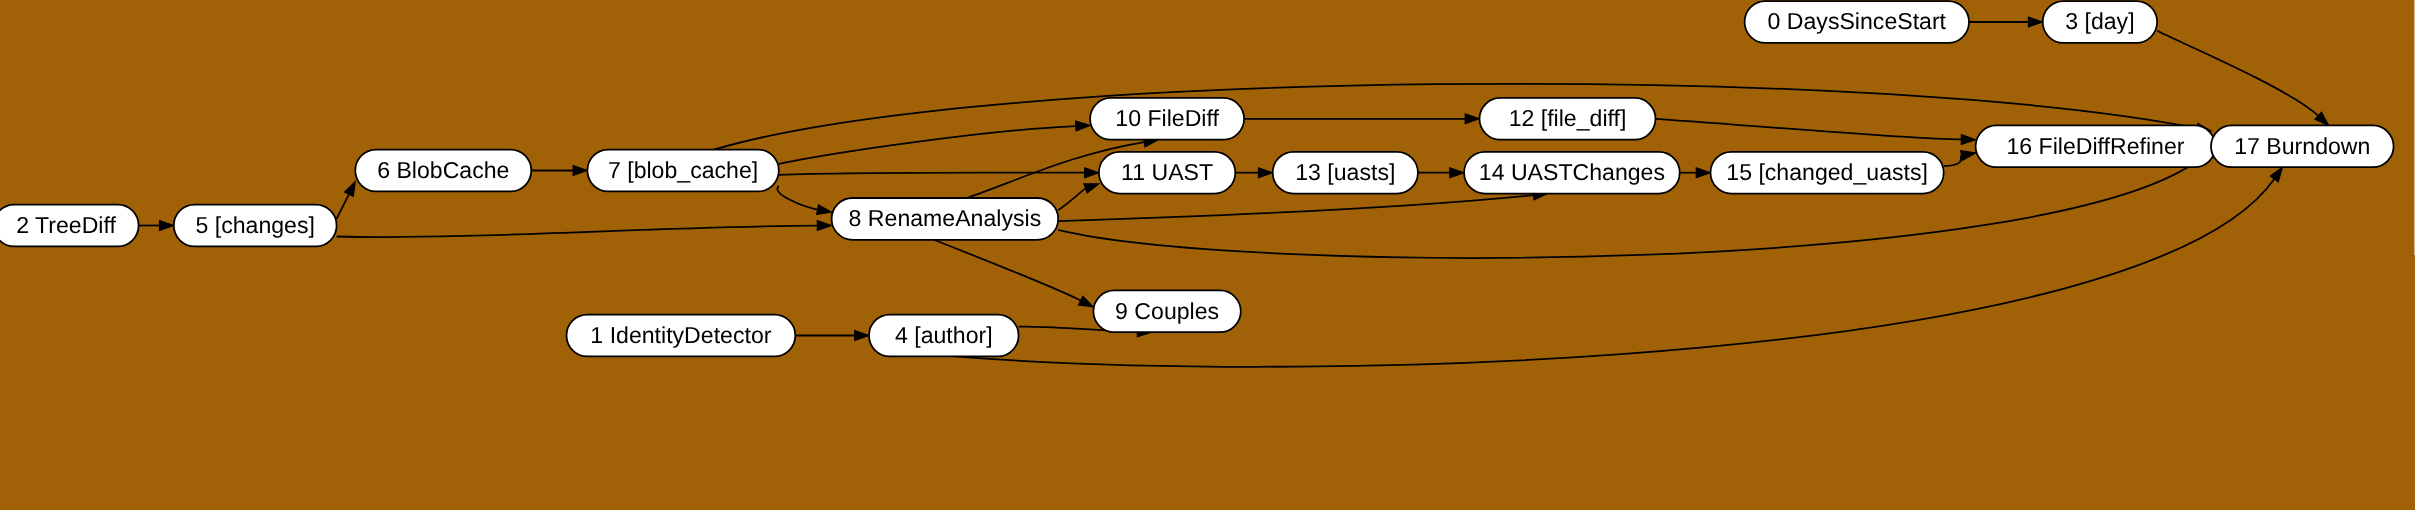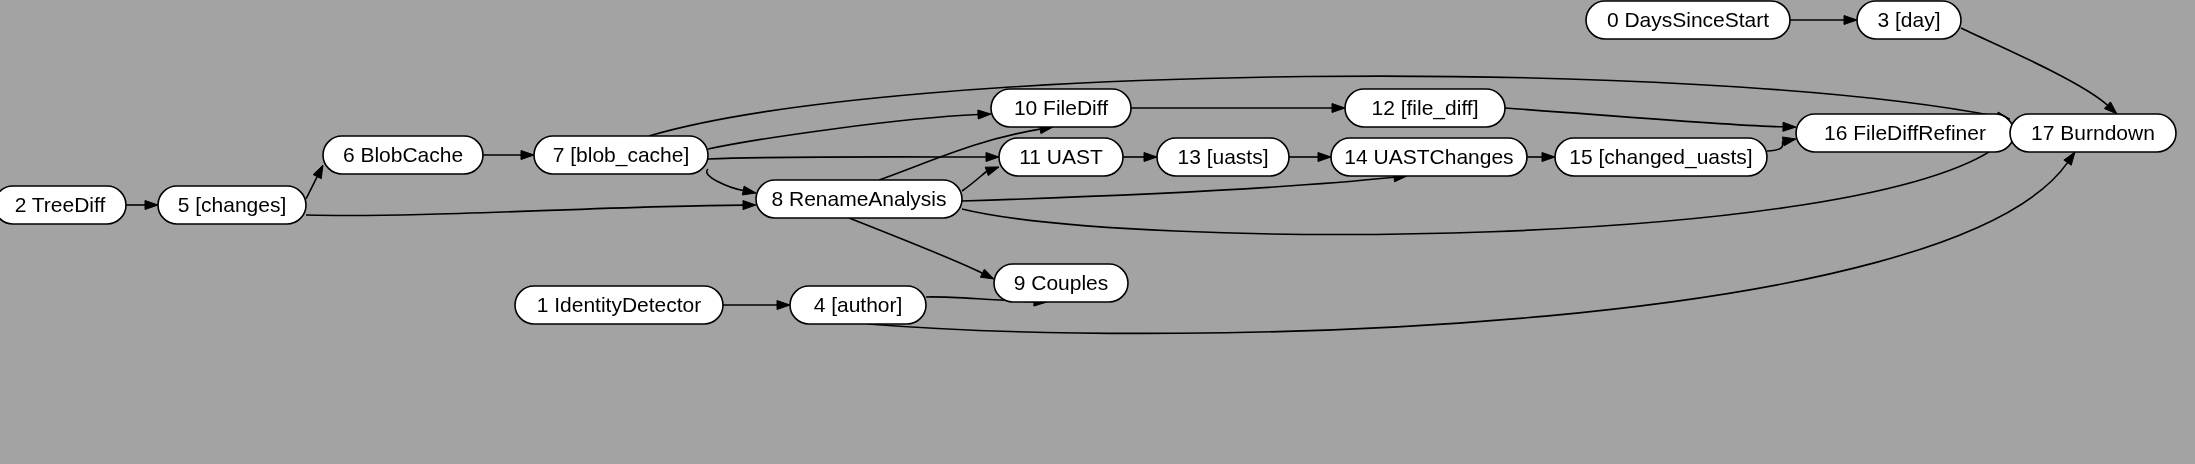--- a/index.html
+++ b/index.html
@@ -10,21 +10,21 @@
   body {
     width: 2195px;
     height: 464px;
     overflow: hidden;
     font-family: "Liberation Sans", sans-serif;
   }
   #graph-root {
     position: relative;
     width: 2195px;
     height: 464px;
-    background: #a3a3a3;
+    background: #a16207;
   }
   svg#dag {
     display: block;
     width: 2195px;
     height: 464px;
   }
   .node-shape {
     fill: #ffffff;
     stroke: #000000;
     stroke-width: 1.6;

